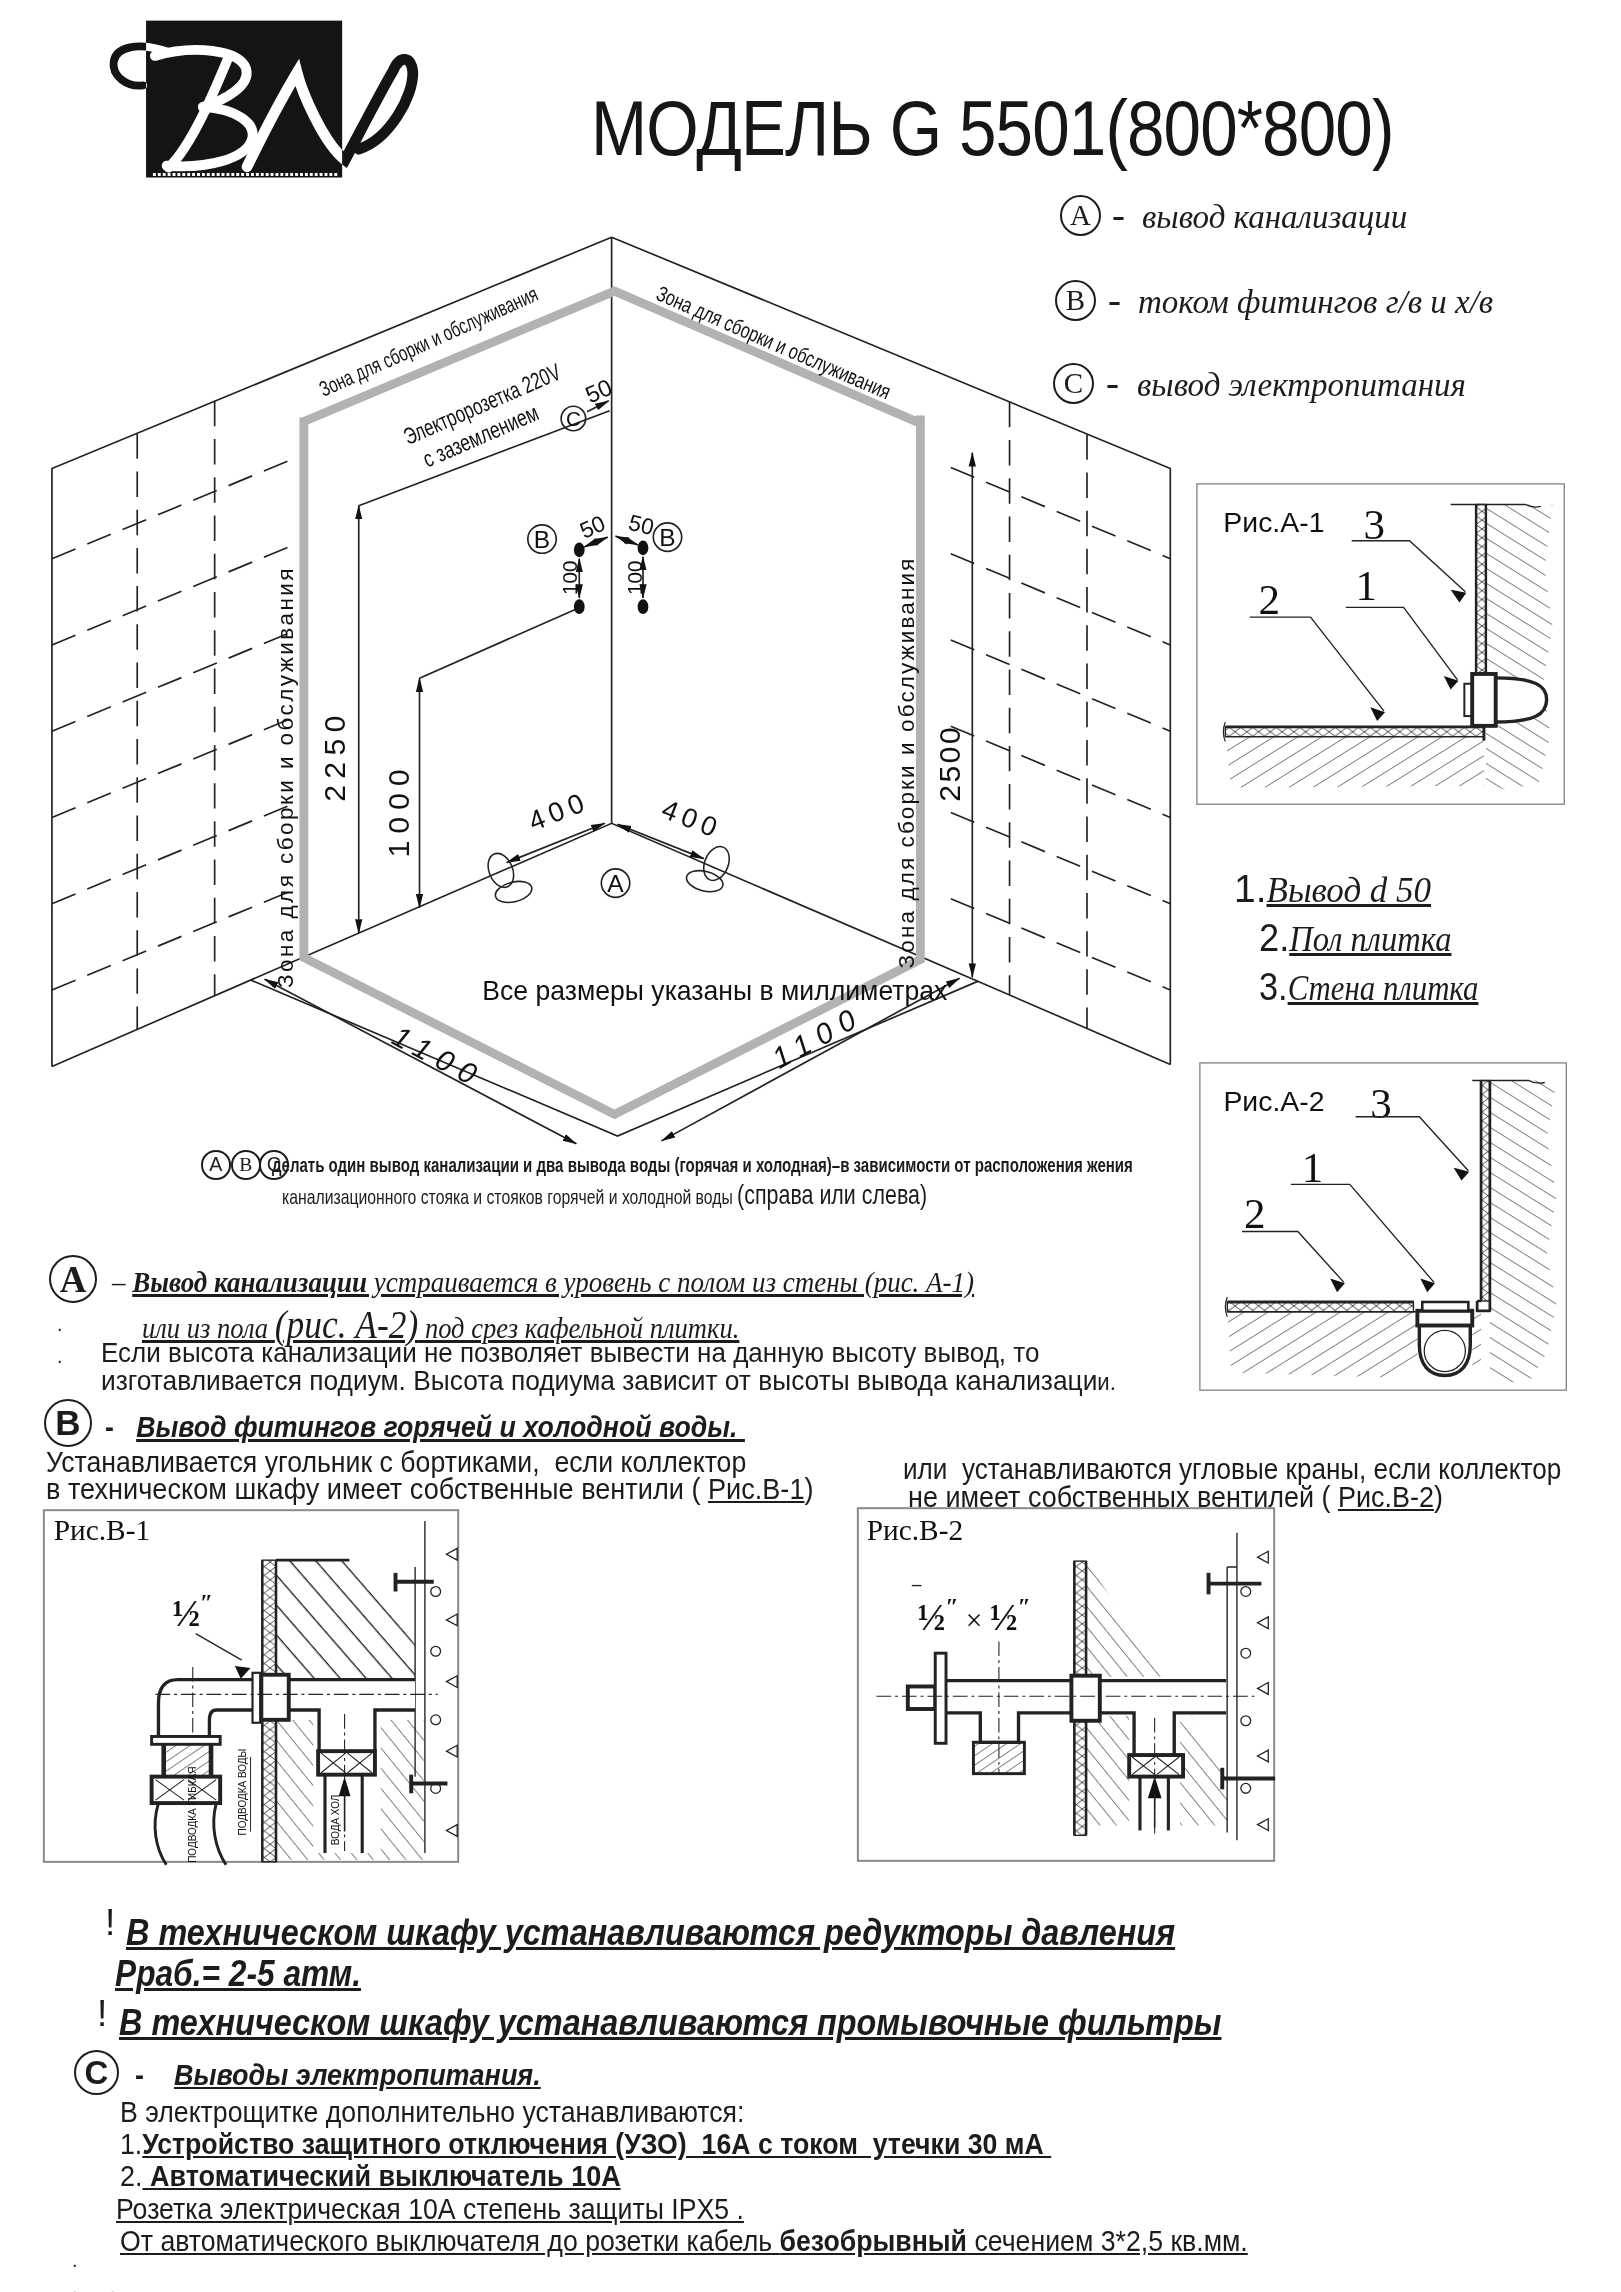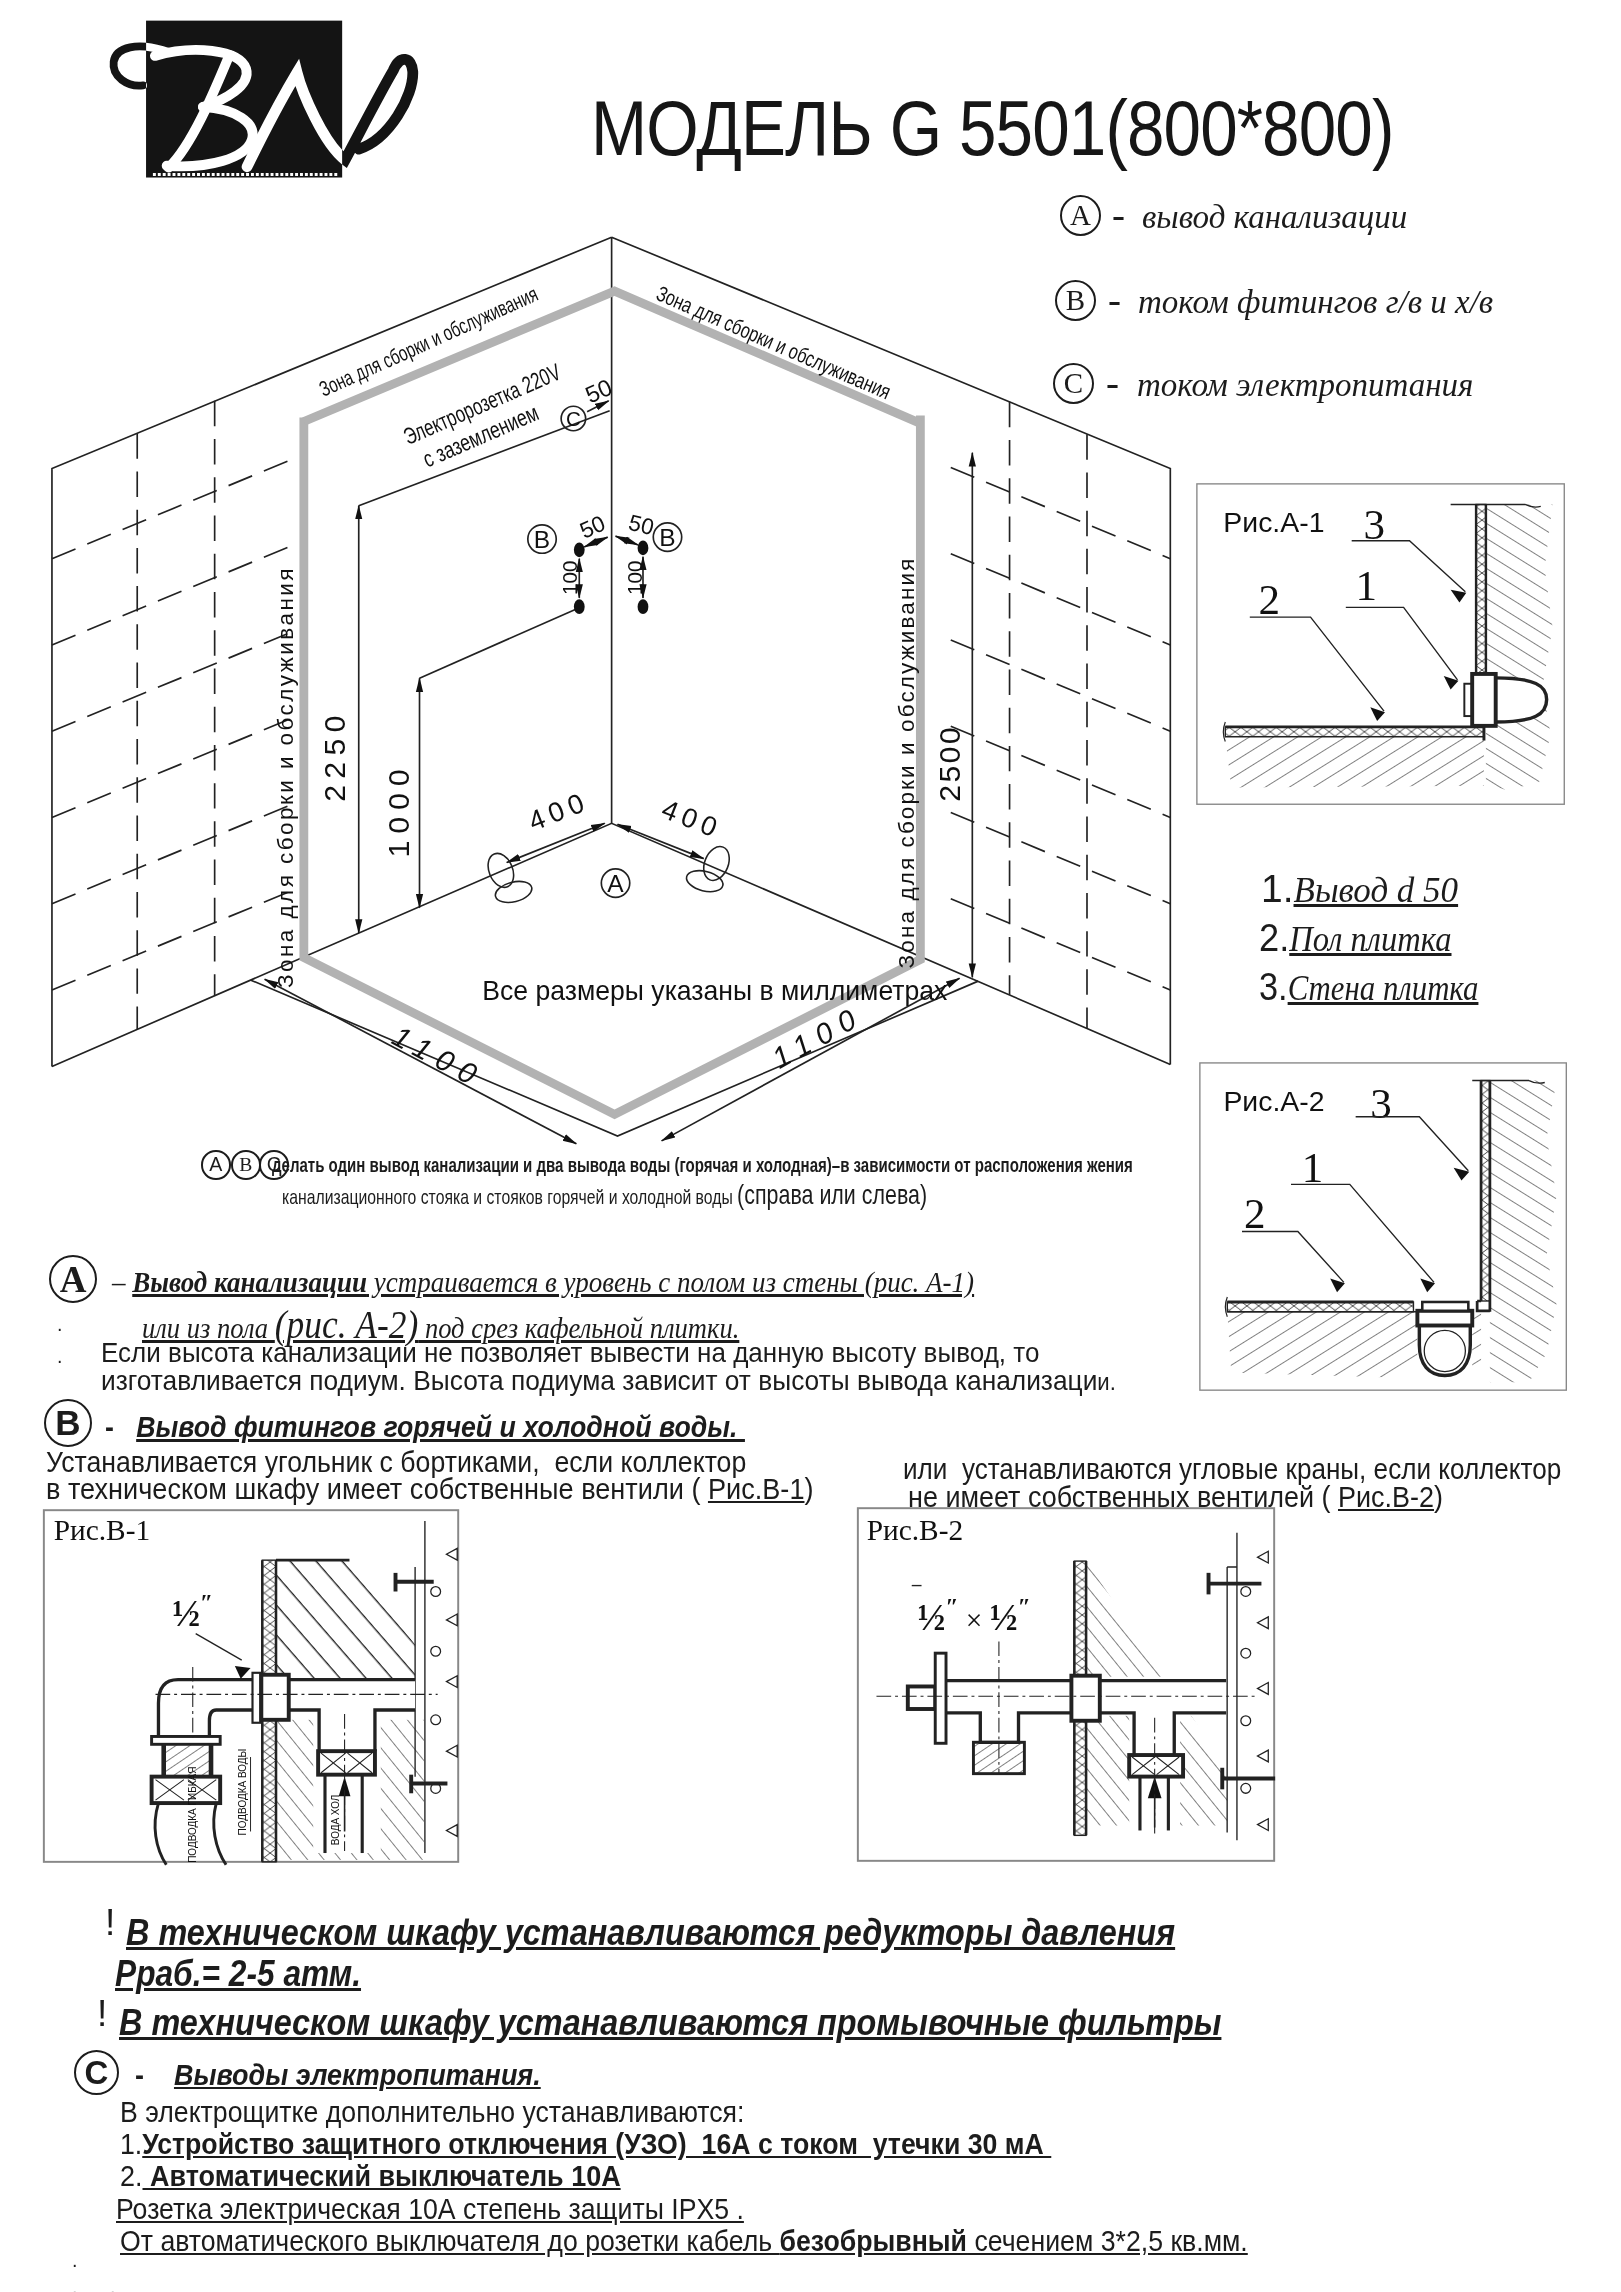--- a/index.html
+++ b/index.html
@@ -45,21 +45,21 @@
 <div class="circ ser" style="left:1060px;top:195px;width:37px;height:37px;font-size:29px;">А</div>
 <div class="abs ser" style="left:1112px;top:192px;font-size:39px;">-</div>
 <div class="abs ser" style="left:1142px;top:199px;font-size:33px;font-style:italic;">вывод канализации</div>
 
 <div class="circ ser" style="left:1055px;top:280px;width:37px;height:37px;font-size:29px;">В</div>
 <div class="abs ser" style="left:1108px;top:277px;font-size:39px;">-</div>
 <div class="abs ser" style="left:1138px;top:284px;font-size:33px;font-style:italic;">током фитингов г/в и х/в</div>
 
 <div class="circ ser" style="left:1053px;top:363px;width:37px;height:37px;font-size:29px;">С</div>
 <div class="abs ser" style="left:1106px;top:360px;font-size:39px;">-</div>
-<div class="abs ser" style="left:1137px;top:367px;font-size:33px;font-style:italic;">током электропитания</div>
+<div class="abs ser" style="left:1137px;top:367px;font-size:33px;font-style:italic;">вывод электропитания</div>
 
 <svg class="abs" style="left:0px;top:196px;" width="1235" height="1039" viewBox="0 200 1260 1060" fill="none" stroke="#222" stroke-width="1.7">
 <defs>
   <marker id="ae" markerWidth="15" markerHeight="9" refX="14" refY="4.5" orient="auto" markerUnits="userSpaceOnUse">
         <path d="M0,0.8 L15,4.5 L0,8.2 z" fill="#111" stroke="none"></path>
       </marker>
   <marker id="as" markerWidth="15" markerHeight="9" refX="1" refY="4.5" orient="auto" markerUnits="userSpaceOnUse">
         <path d="M15,0.8 L0,4.5 L15,8.2 z" fill="#111" stroke="none"></path>
       </marker>
 </defs>
@@ -141,21 +141,21 @@
 <text x="0" y="0" transform="translate(398,1064) rotate(28)" fill="#111" stroke="none" font-size="30" font-style="italic" textLength="92" lengthAdjust="spacing">1100</text>
 <text x="0" y="0" transform="translate(795,1091) rotate(-28.6)" fill="#111" stroke="none" font-size="30" font-style="italic" textLength="92" lengthAdjust="spacing">1100</text>
 
 <text x="492" y="1020" fill="#111" stroke="none" font-size="28" transform="scale(0.97,1)" transform-origin="492 1020">Все размеры указаны в миллиметрах</text>
 <text x="0" y="0" transform="translate(330,405) rotate(-24.3)" fill="#111" stroke="none" font-size="22" textLength="242" lengthAdjust="spacingAndGlyphs">Зона для сборки и обслуживания</text>
 <text x="0" y="0" transform="translate(668,305) rotate(23.5)" fill="#111" stroke="none" font-size="22" textLength="258" lengthAdjust="spacingAndGlyphs">Зона для сборки и обслуживания</text>
 <text x="0" y="0" transform="translate(299,1008) rotate(-90)" fill="#111" stroke="none" font-size="23" textLength="428" lengthAdjust="spacing">Зона для сборки и обслуживания</text>
 <text x="0" y="0" transform="translate(932,988) rotate(-90)" fill="#111" stroke="none" font-size="23" textLength="418" lengthAdjust="spacing">Зона для сборки и обслуживания</text>
 </svg>
 
-<div class="abs" style="left:1261px;top:867px;font-size:39px;">1.<span class="ser u" style="font-size:35px;font-style:italic;">Вывод d 50</span></div>
+<div class="abs" style="left:1234px;top:867px;font-size:39px;">1.<span class="ser u" style="font-size:35px;font-style:italic;">Вывод d 50</span></div>
 <div class="abs" style="left:1259px;top:916px;font-size:39px;transform:scale(0.93,1);">2.<span class="ser u" style="font-size:35px;font-style:italic;">Пол плитка</span></div>
 <div class="abs" style="left:1259px;top:965px;font-size:39px;transform:scale(0.88,1);">3.<span class="ser u" style="font-size:35px;font-style:italic;">Стена плитка</span></div>
 
 <svg class="abs" style="left:1191px;top:478px;" width="387" height="338" viewBox="1215 488 395 345" fill="none" stroke="#222" stroke-width="1.4">
 <defs>
   <pattern id="hW" width="13" height="13" patternUnits="userSpaceOnUse" patternTransform="rotate(32)">
         <line x1="0" y1="0" x2="13" y2="0" stroke="#2a2a2a" stroke-width="1.2"></line>
       </pattern>
   <pattern id="hF" width="13" height="13" patternUnits="userSpaceOnUse" patternTransform="rotate(-32)">
         <line x1="0" y1="0" x2="13" y2="0" stroke="#2a2a2a" stroke-width="1.2"></line>

